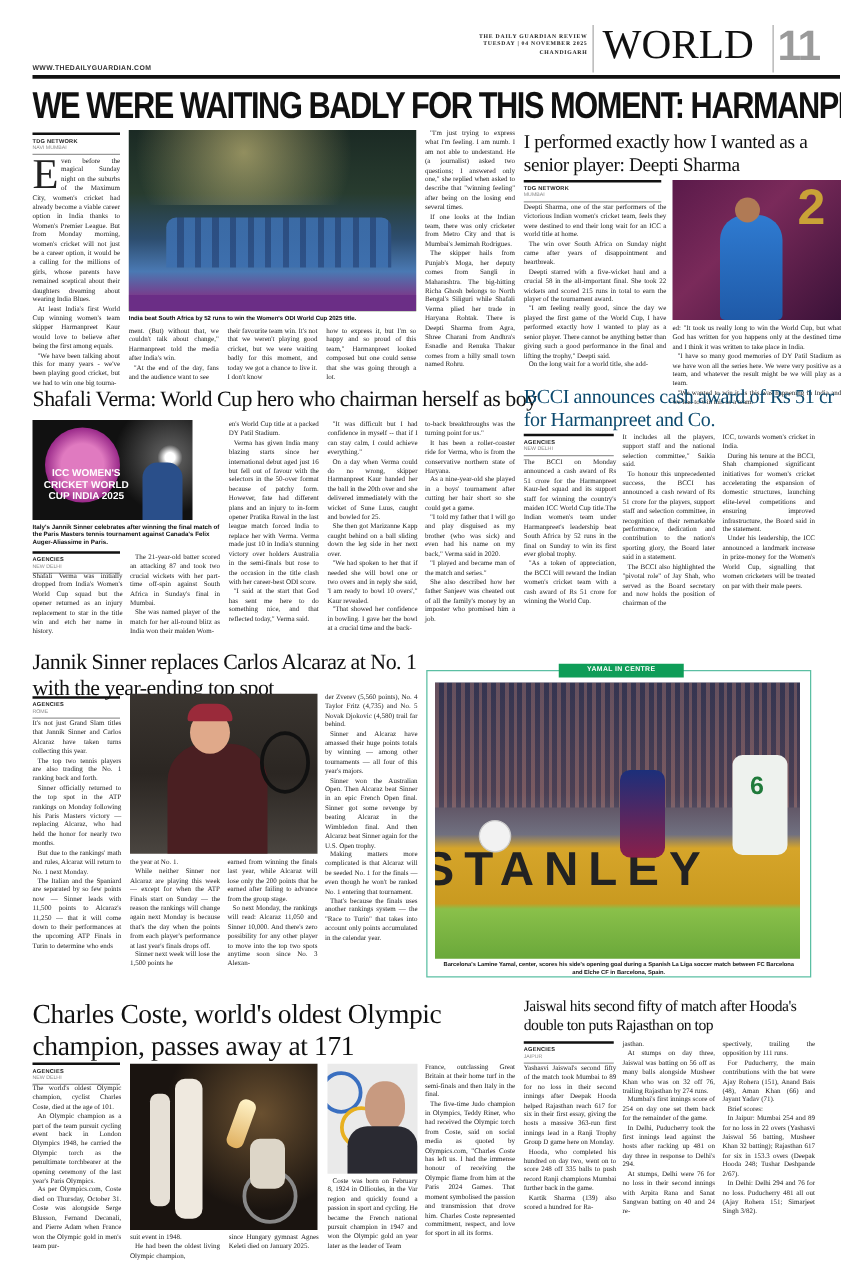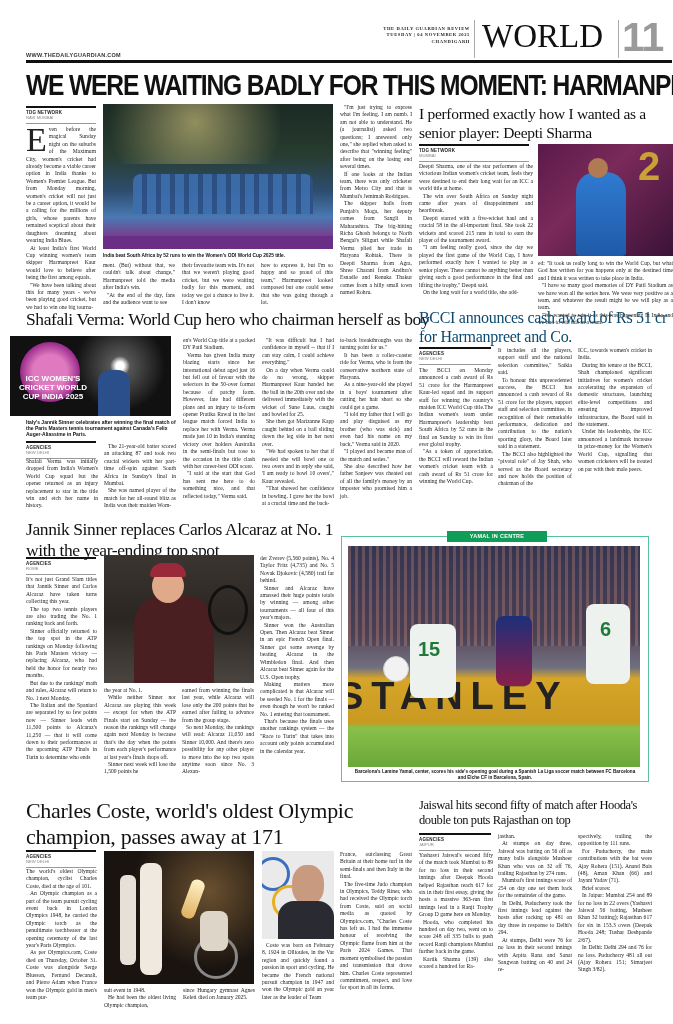--- a/index.html
+++ b/index.html
@@ -23,21 +23,21 @@
 
 <div class="abs sans" style="left:26px;top:52px;font-size:5.5px;font-weight:bold;letter-spacing:0.3px;color:#333;">WWW.THEDAILYGUARDIAN.COM</div>
 <div class="abs serif" style="left:352px;top:26px;width:118px;text-align:right;font-size:4.6px;line-height:6.4px;font-weight:bold;letter-spacing:0.6px;color:#222;">
   <div>THE DAILY GUARDIAN REVIEW</div>
   <div>TUESDAY | 04 NOVEMBER 2025</div>
   <div>CHANDIGARH</div>
 </div>
 <div class="abs" style="left:474px;top:20px;width:0.7px;height:38px;background:#aaa;"></div>
 <div class="abs serif" style="left:482px;top:17px;font-size:33px;line-height:38px;color:#111;letter-spacing:0px;">WORLD</div>
 <div class="abs" style="left:618px;top:20px;width:0.7px;height:38px;background:#aaa;"></div>
-<div class="abs sans" style="left:622px;top:18px;font-size:41px;line-height:38px;font-weight:bold;color:#9a9a9a;letter-spacing:-1px;">11</div>
+<div class="abs sans" style="left:622px;top:18px;font-size:34px;line-height:38px;font-weight:bold;color:#9a9a9a;letter-spacing:-1px;">11</div>
 <div class="abs" style="left:26px;top:60px;width:646px;height:2.5px;background:#111;"></div>
 
 <div class="abs" style="left:0;top:0;">
   <div class="abs cond" style="left:26px;top:68px;font-size:30px;line-height:34px;white-space:nowrap;letter-spacing:-1.4px;transform:scaleX(0.82);color:#111;">WE WERE WAITING BADLY FOR THIS MOMENT: HARMANPREET</div>
 
   <div class="abs" style="left:26px;top:106px;width:70px;">
     <div class="byline">
         <div class="org">TDG NETWORK</div>
         <div class="loc">NAVI MUMBAI</div>
       </div>
@@ -94,21 +94,21 @@
   </div>
   <div class="abs body-text" style="left:538px;top:260px;width:135px;">
     <p style="text-indent:0">ed: "It took us really long to win the World Cup, but what God has written for you happens only at the destined time and I think it was written to take place in India.</p>
     <p>"I have so many good memories of DY Patil Stadium as we have won all the series here. We were very positive as a team, and whatever the result might be we will play as a team.</p>
     <p>"We wanted to win it as this was happening in India and we had to win this as a team.</p>
   </div>
 </div>
 
 <div class="abs" style="left:0;top:0;">
   <div class="abs serif" style="left:26px;top:308px;font-size:17.5px;line-height:22px;white-space:nowrap;color:#111;letter-spacing:-0.4px;">Shafali Verma: World Cup hero who chairman herself as boy</div>
-  <div class="abs photo" style="left:10px;top:336px;width:161px;height:80px;background:radial-gradient(circle at 110px 30px,#fff 0 4px,#555 10px,#111 45px);">
+  <div class="abs photo" style="left:26px;top:336px;width:128px;height:80px;background:radial-gradient(circle at 110px 30px,#fff 0 4px,#555 10px,#111 45px);">
     <div class="abs" style="left:10px;top:6px;width:60px;height:60px;border-radius:50%;background:radial-gradient(circle,#e07ac0 0 40%,#9a2a8a 70%);"></div>
     <div class="abs sans" style="left:4px;top:38px;width:78px;font-size:8px;line-height:9px;font-weight:bold;color:#fff;text-align:center;">ICC WOMEN'S CRICKET WORLD CUP INDIA 2025</div>
     <div class="abs" style="left:88px;top:34px;width:32px;height:46px;background:#2a4f8a;border-radius:12px 12px 0 0;"></div>
   </div>
   <div class="abs caption" style="left:26px;top:419px;width:150px;">Italy's Jannik Sinner celebrates after winning the final match of the Paris Masters tennis tournament against Canada's Felix Auger-Aliassime in Paris.</div>
   <div class="abs" style="left:26px;top:441px;width:70px;">
     <div class="byline">
         <div class="org">AGENCIES</div>
         <div class="loc">NEW DELHI</div>
       </div>
@@ -205,23 +205,20 @@
   </div>
 </div>
 
 <div class="abs" style="left:341px;top:536px;width:308px;height:246px;border:1px solid #5bbfa3;"></div>
 <div class="abs cond" style="left:447px;top:531px;width:100px;height:11px;background:#0f9d58;color:#fff;font-size:5.5px;line-height:11px;text-align:center;letter-spacing:0.3px;">
   <span>YAMAL IN CENTRE</span>
 </div>
 <div class="abs photo" style="left:348px;top:546px;width:292px;height:221px;background:linear-gradient(180deg,#3a3a55 0%,#5a4a5a 40%,#707080 55%,#d6a52a 60%,#c99a20 80%,#8ac04a 82%,#6aa83a 100%);">
   <div class="abs" style="left:0;top:0;width:292px;height:100px;background:repeating-linear-gradient(90deg,rgba(180,120,110,.35) 0 3px,rgba(40,40,70,.3) 3px 7px);"></div>
   <div class="abs cond" style="left:-10px;top:130px;font-size:38px;line-height:40px;color:#222;letter-spacing:8px;">STANLEY</div>
-  <div class="abs" style="left:62px;top:78px;width:46px;height:74px;background:#eef2ee;border-radius:8px;">
-    <div class="abs sans" style="left:8px;top:14px;font-size:20px;font-weight:bold;color:#1f7a3a;">15</div>
-  </div>
   <div class="abs" style="left:148px;top:70px;width:36px;height:70px;background:linear-gradient(180deg,#1c2f7a,#8a1f4a);border-radius:8px;"></div>
   <div class="abs" style="left:238px;top:58px;width:44px;height:80px;background:#eef2ee;border-radius:8px;">
     <div class="abs sans" style="left:14px;top:14px;font-size:20px;font-weight:bold;color:#1f7a3a;">6</div>
   </div>
   <div class="abs" style="left:35px;top:110px;width:26px;height:26px;border-radius:50%;background:#f2f2f2;border:1px solid #ccc;"></div>
 </div>
 <div class="abs caption" style="left:352px;top:769px;width:286px;text-align:center;font-size:4.6px;line-height:5.6px;">Barcelona's Lamine Yamal, center, scores his side's opening goal during a Spanish La Liga soccer match between FC Barcelona and Elche CF in Barcelona, Spain.</div>
 
 <div class="abs" style="left:0;top:0;">
   <div class="abs serif" style="left:26px;top:798px;width:385px;font-size:22px;line-height:26px;color:#111;letter-spacing:-0.3px;">Charles Coste, world's oldest Olympic champion, passes away at 171</div>

